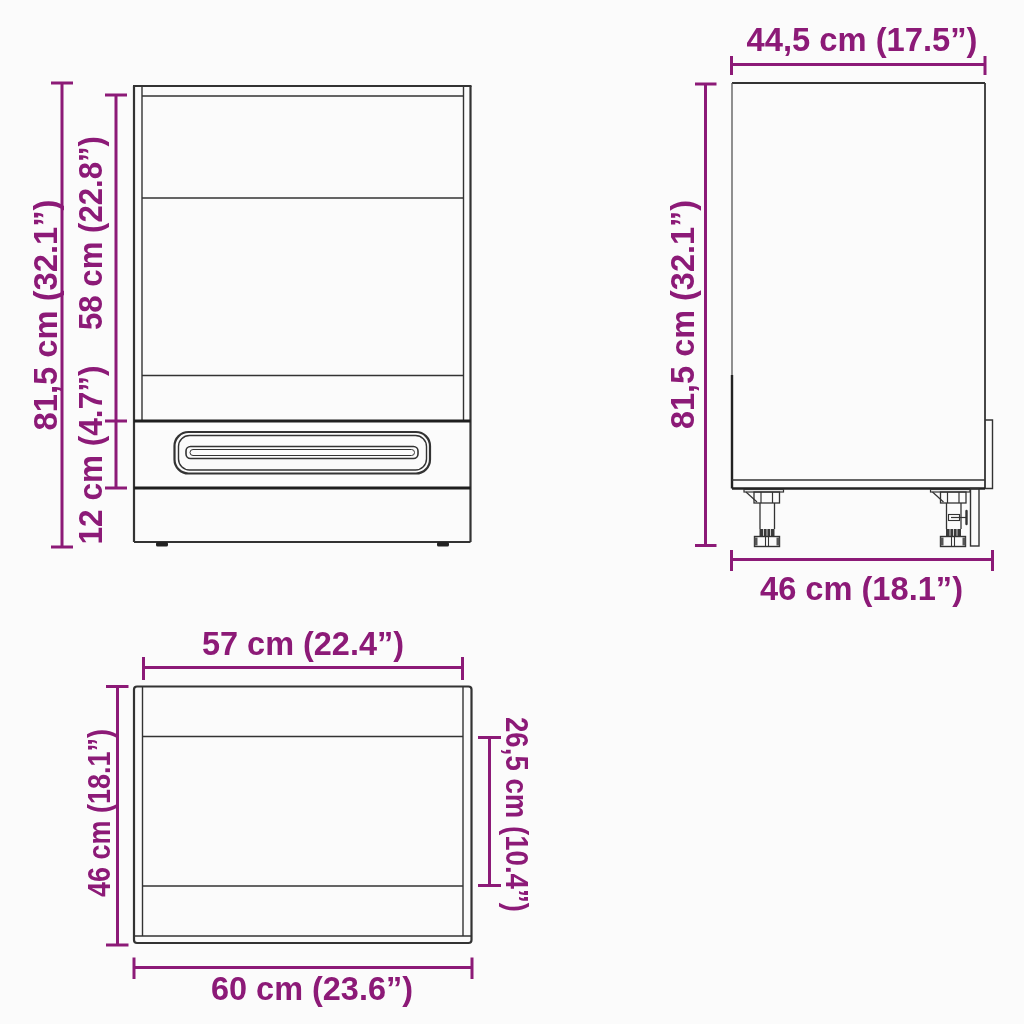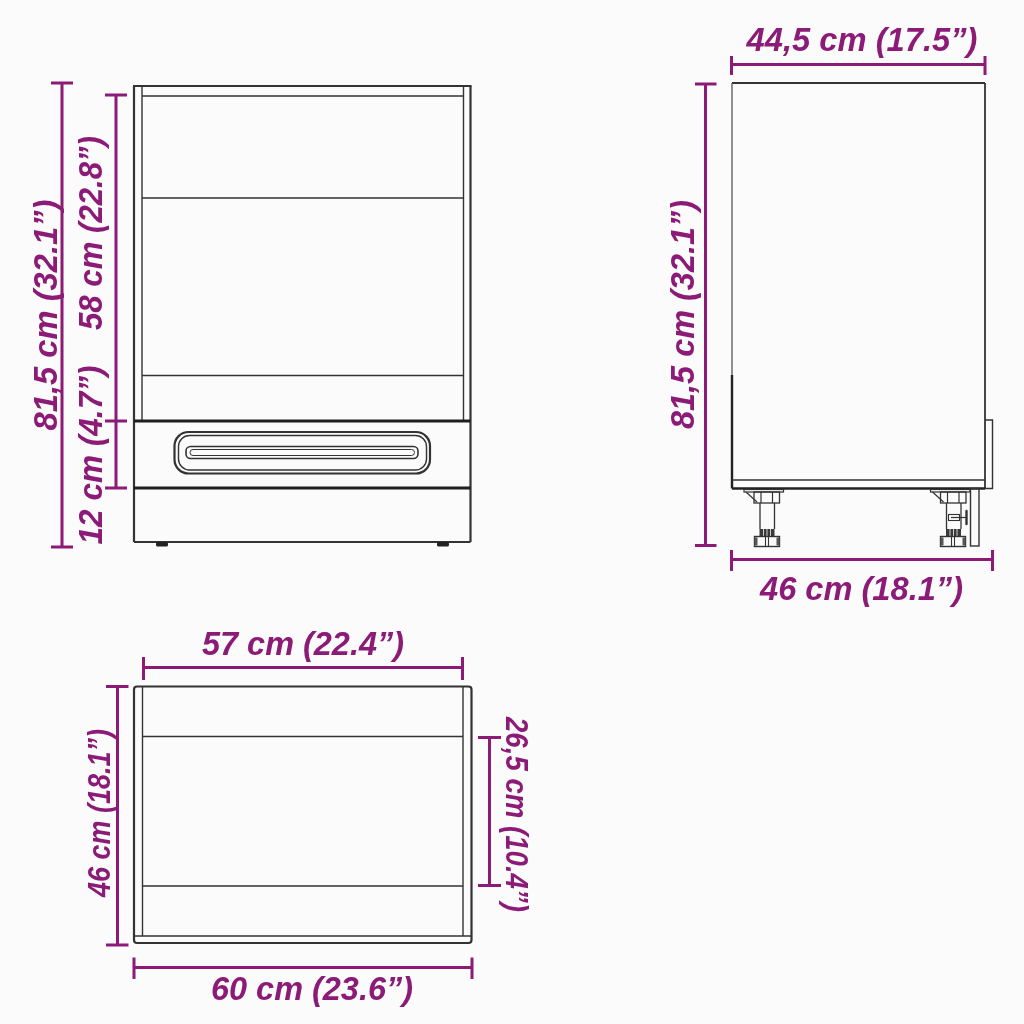--- a/index.html
+++ b/index.html
@@ -1,16 +1,16 @@
 <!DOCTYPE html>
 <html><head>
 <meta charset="utf-8">
 <style>
   html,body{margin:0;padding:0;background:#fbfbfb;}
-  .wrap{width:1024px;height:1024px;position:relative;background:#a21caf;font-style:italic;}
+  .wrap{width:1024px;height:1024px;position:relative;background:#a21caf;}
   text{font-family:"Liberation Sans",sans-serif;font-weight:bold;fill:#8c1a77;}
 </style>
 </head>
 <body>
 <div class="wrap">
 <svg width="1024" height="1024" viewBox="0 0 1024 1024">
 
   <rect x="0" y="0" width="1024" height="1024" fill="#fbfbfb"></rect>
 
   <g stroke="#333" fill="none">

